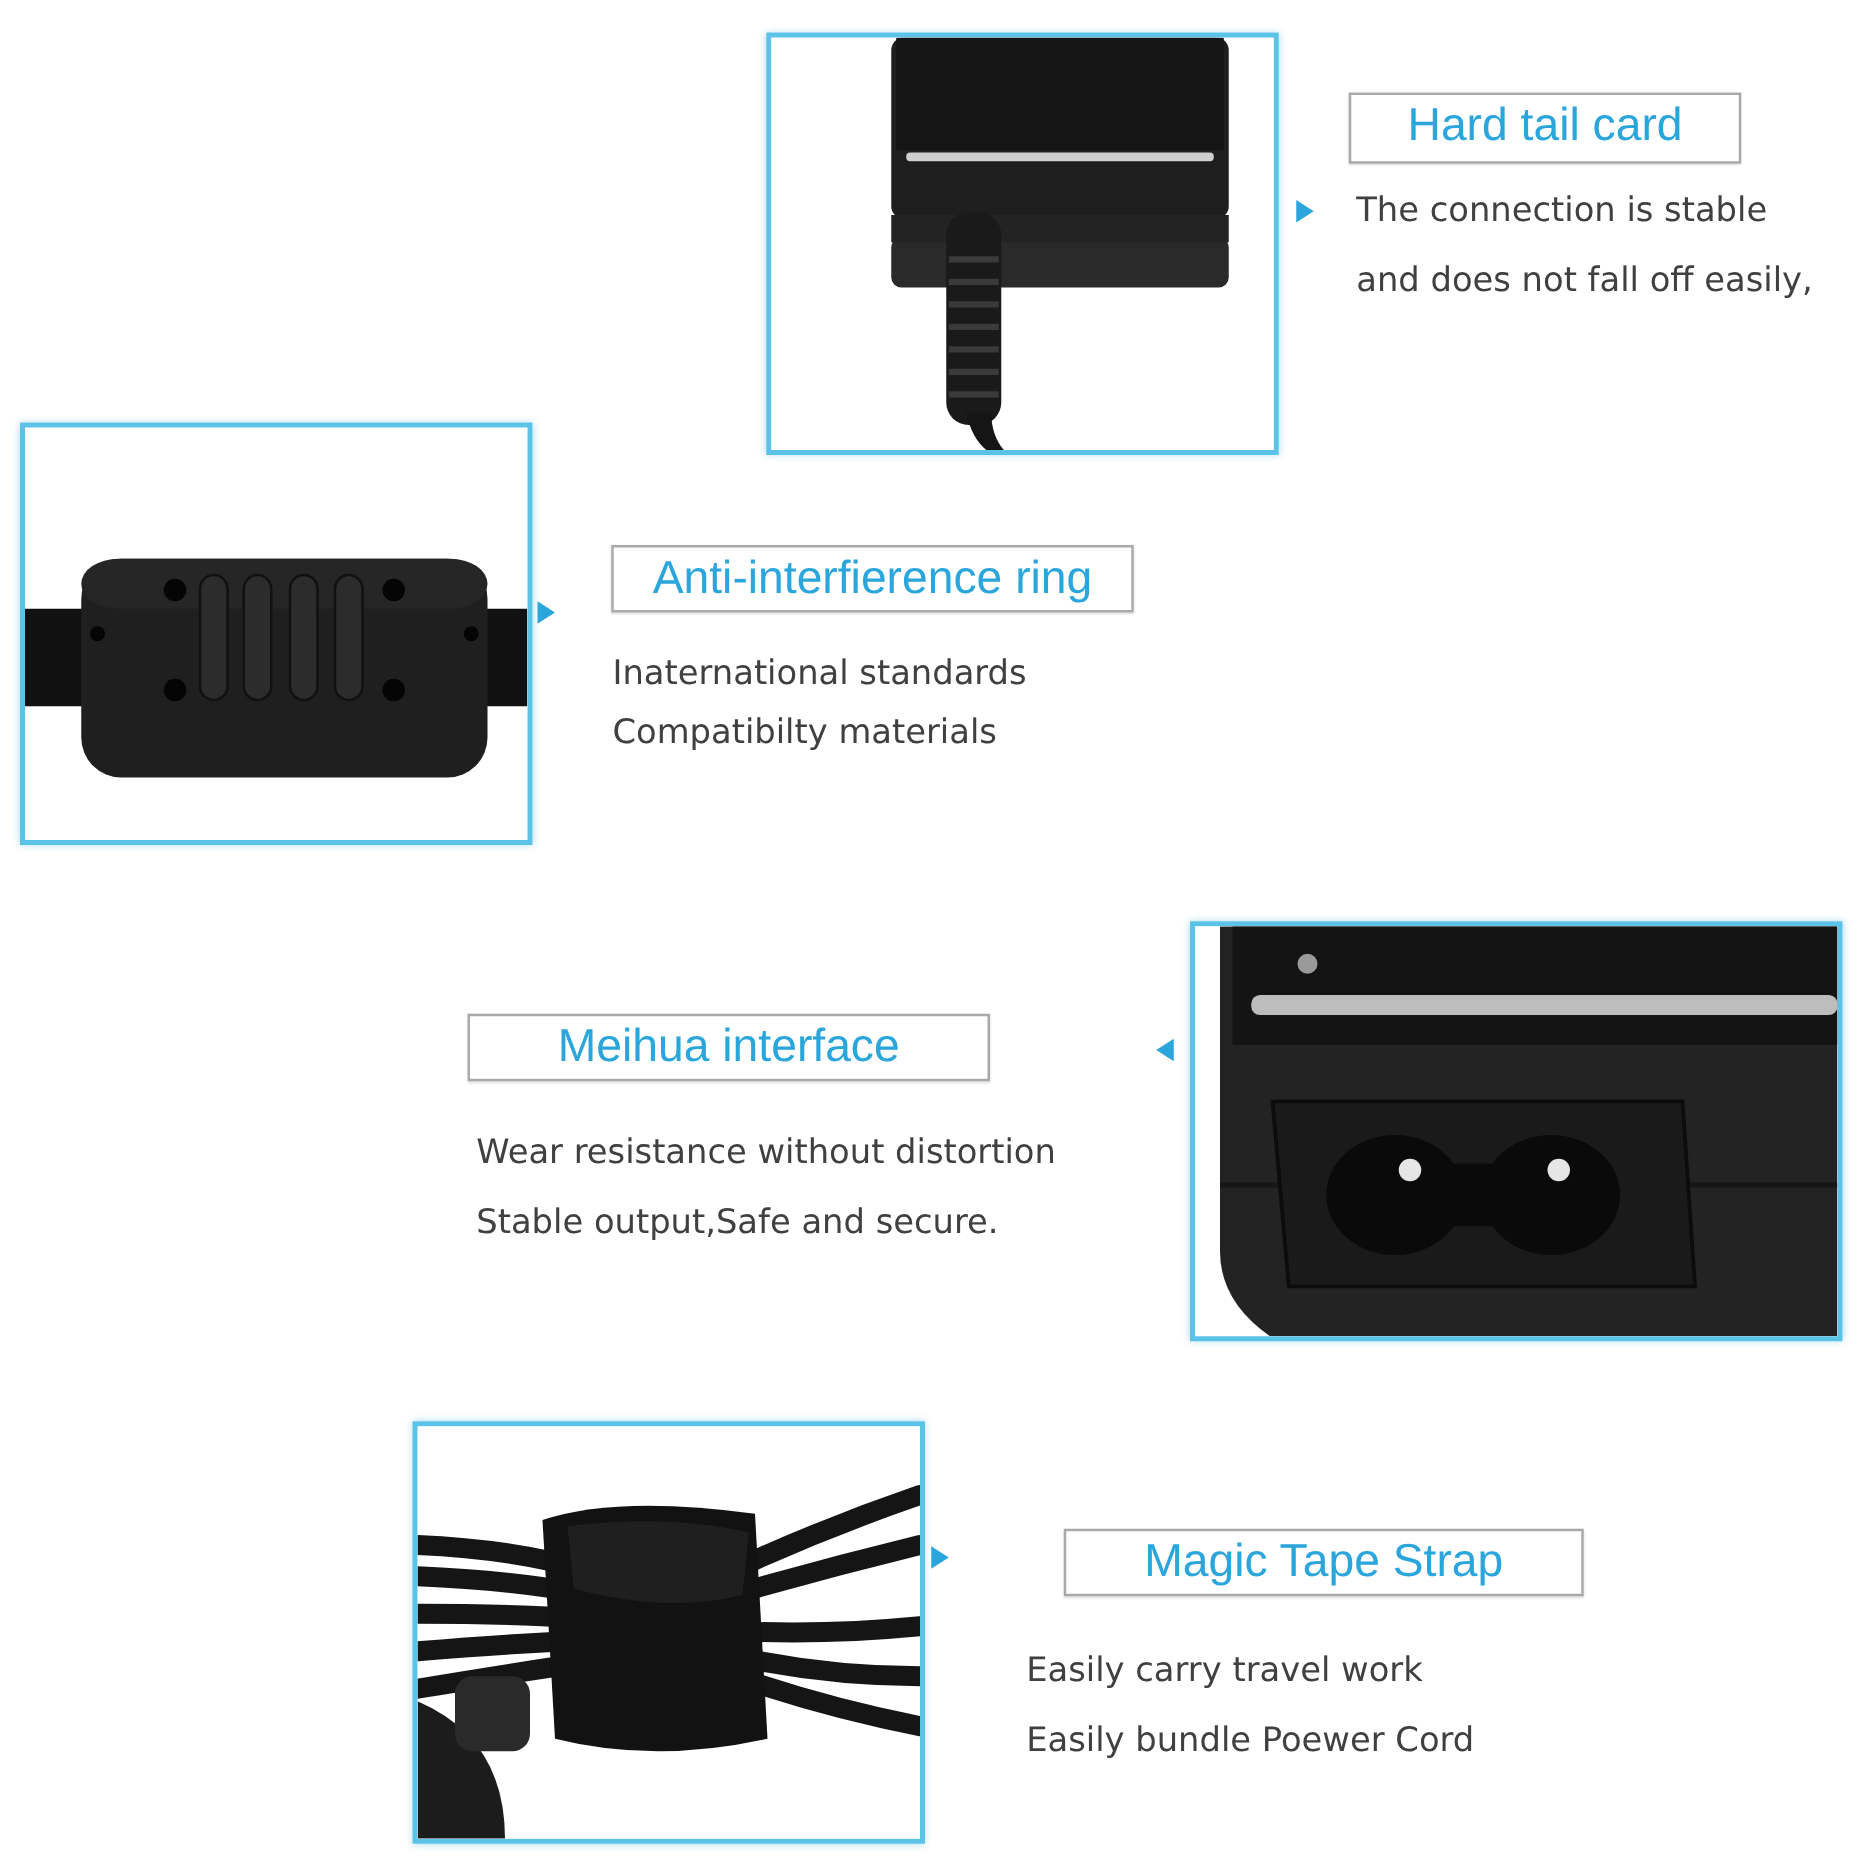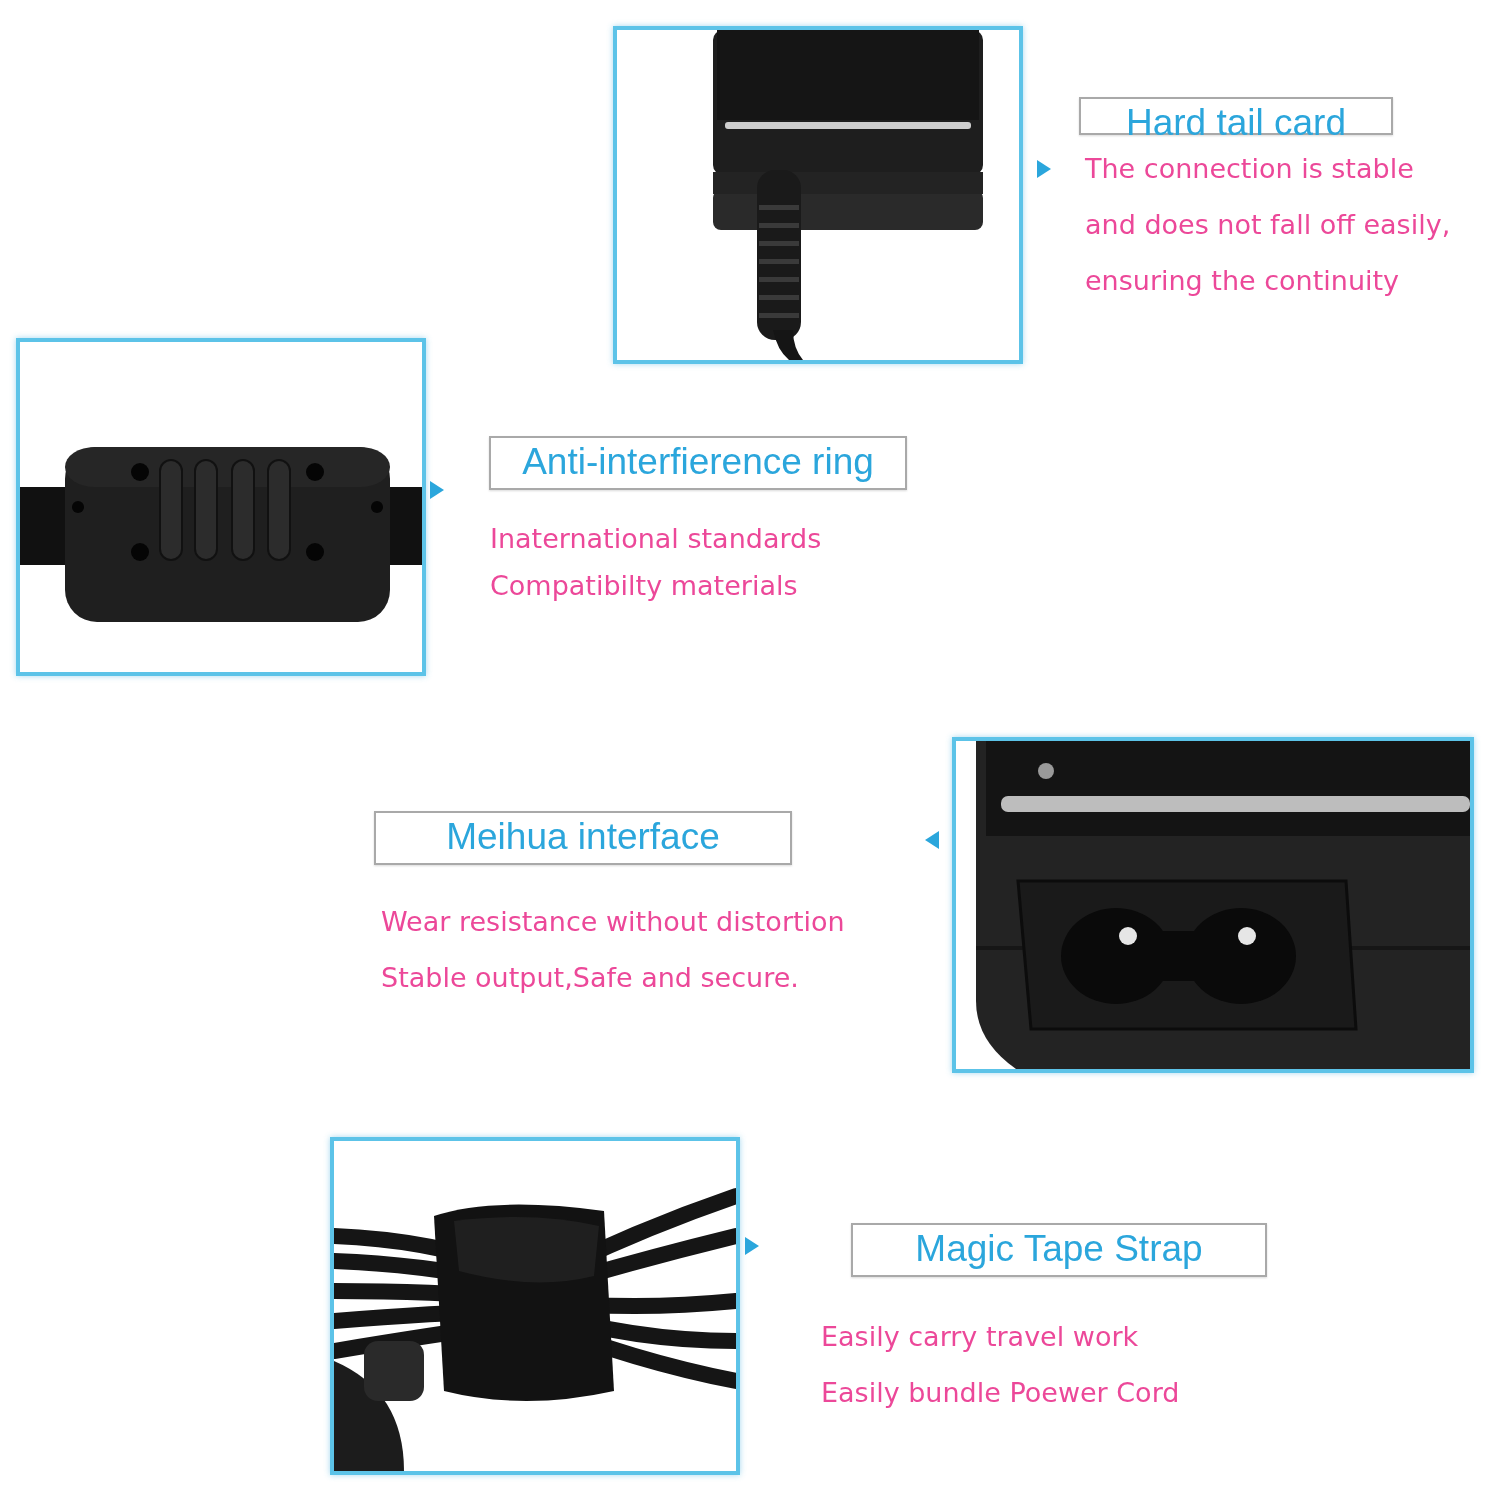--- a/index.html
+++ b/index.html
@@ -15,21 +15,21 @@
       background: #ffffff; overflow: hidden;
     }
     .title-box {
       position: absolute; box-sizing: border-box;
       border: 2px solid #a9a9a9; background: #fff;
       color: #2ba6dc; font-family: "Liberation Sans", sans-serif;
       font-size: 37px; line-height: 48px; text-align: center;
       box-shadow: 0 1px 2px rgba(0,0,0,0.15);
     }
     .desc {
-      position: absolute; color: #ec4899;
+      position: absolute; color: #404040;
       font-family: "DejaVu Sans", sans-serif;
       font-size: 27px; white-space: nowrap;
     }
     .desc div { height: 56px; line-height: 56px; }
     .desc.tight div { height: 47px; line-height: 47px; }
     .arrow { position: absolute; width: 0; height: 0; }
     .arrow.right { border-top: 9px solid transparent; border-bottom: 9px solid transparent; border-left: 14px solid #2ba6dc; }
     .arrow.left { border-top: 9px solid transparent; border-bottom: 9px solid transparent; border-right: 14px solid #2ba6dc; }
   </style>
 </head>
@@ -52,25 +52,24 @@
       <rect x="142" y="211" width="40" height="5"></rect>
       <rect x="142" y="229" width="40" height="5"></rect>
       <rect x="142" y="247" width="40" height="5"></rect>
       <rect x="142" y="265" width="40" height="5"></rect>
       <rect x="142" y="283" width="40" height="5"></rect>
     </g>
     <path d="M156 300 Q160 320 172 330 L186 330 Q176 318 176 300 Z" fill="#151515"></path>
   </svg>
 </div>
 <div class="arrow right" style="left:1037px; top:160px;"></div>
-<div class="title-box" style="left:1079px; top:74px; width:314px; height:38px;margin-top:23px;">Hard tail card</div>
+<div class="title-box" style="left:1079px; top:74px; width:314px; height:57px;">Hard tail card</div>
 <div class="desc" style="left:1085px; top:141px;">
   <div>The connection is stable</div>
   <div>and does not fall off easily,</div>
-  <div>ensuring the continuity</div>
 </div>
 
 <div class="frame" style="left:16px; top:338px; width:410px; height:338px;">
   <svg width="402" height="330" viewBox="0 0 402 330">
     <rect x="0" y="0" width="402" height="330" fill="#ffffff"></rect>
 
     <rect x="0" y="145" width="402" height="78" fill="#111111"></rect>
 
     <rect x="45" y="105" width="325" height="175" rx="32" fill="#1f1f1f"></rect>
     <rect x="45" y="105" width="325" height="40" rx="30" fill="#262626"></rect>

